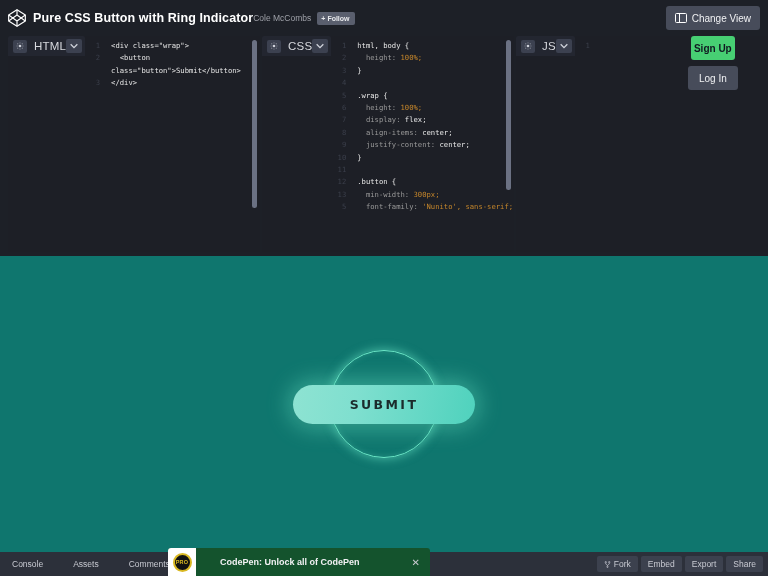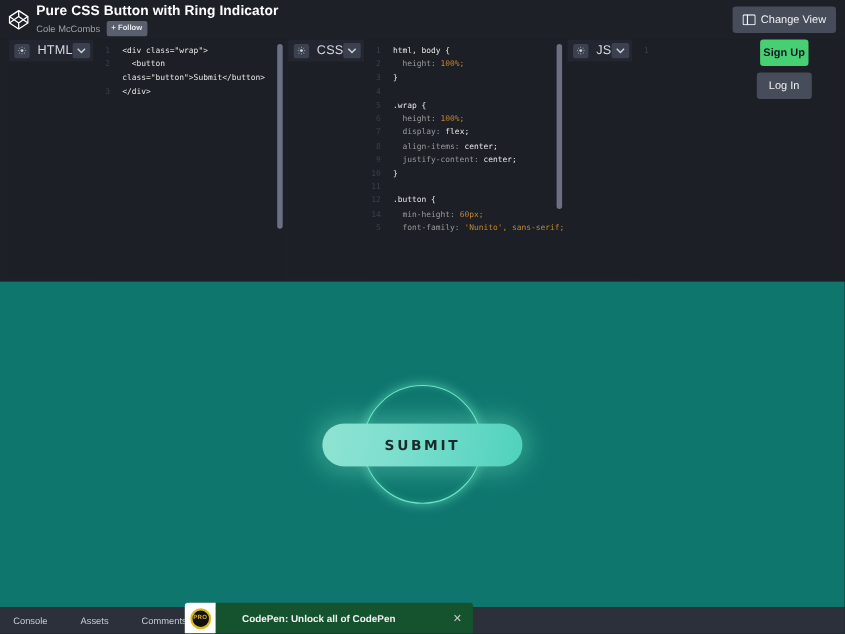--- a/index.html
+++ b/index.html
@@ -10,21 +10,21 @@
     overflow: hidden;
   }
   #app { position: relative; width: 768px; height: 576px; display: flex; flex-direction: column; }
 
   
   .topbar {
     height: 36px; background: #1d2027; display: flex; align-items: center;
     padding: 0 8px 0 4px; flex: 0 0 36px; position: relative; z-index: 5;
   }
   .logo { width: 26px; height: 26px; display: flex; align-items: center; justify-content: center; flex: 0 0 26px; }
-  .pen-meta { display: flex; flex-direction: column; justify-content: center; margin-left: 3px; }
+  .pen-meta { display: flex; flex-direction: row; justify-content: center; margin-left: 3px; }
   .pen-title { color: #fff; font-size: 12.5px; font-weight: bold; line-height: 15px; letter-spacing: .1px; }
   .pen-sub { display: flex; align-items: center; gap: 6px; margin-top: 1px; }
   .pen-author { color: #9ea0a8; font-size: 8.5px; line-height: 11px; }
   .follow-btn {
     background: #5a5f6e; color: #e8e9ec; font-size: 7px; line-height: 9px;
     padding: 2px 5px 2.5px 4px; border-radius: 2px; display: flex; align-items: center; gap: 2px;
     font-weight: bold;
   }
   .topbar-actions { margin-left: auto; display: flex; align-items: center; gap: 6px; flex-direction: column; }
   .tb-btn {
@@ -223,21 +223,21 @@
           <div class="cline"><span class="gutter">3</span><span class="ctext sel">}</span></div>
           <div class="cline"><span class="gutter">4</span><span class="ctext sel"></span></div>
           <div class="cline"><span class="gutter">5</span><span class="ctext sel">.wrap {</span></div>
           <div class="cline"><span class="gutter">6</span><span class="ctext">  <span class="prop">height: </span><span class="num">100%;</span></span></div>
           <div class="cline"><span class="gutter">7</span><span class="ctext">  <span class="prop">display: </span><span class="val">flex;</span></span></div>
           <div class="cline"><span class="gutter">8</span><span class="ctext">  <span class="prop">align-items: </span><span class="val">center;</span></span></div>
           <div class="cline"><span class="gutter">9</span><span class="ctext">  <span class="prop">justify-content: </span><span class="val">center;</span></span></div>
           <div class="cline"><span class="gutter">10</span><span class="ctext sel">}</span></div>
           <div class="cline"><span class="gutter">11</span><span class="ctext sel"></span></div>
           <div class="cline"><span class="gutter">12</span><span class="ctext sel">.button {</span></div>
-          <div class="cline"><span class="gutter">14</span><span class="ctext">  <span class="prop">min-height: </span><span class="num">60px;</span></span></div>
+          <div class="cline"><span class="gutter">13</span><span class="ctext">  <span class="prop">min-width: </span><span class="num">300px;</span></span></div>
           <div class="cline"><span class="gutter">5</span><span class="ctext">  <span class="prop">font-family: </span><span class="num">'Nunito', sans-serif;</span></span></div>
           <div class="pane-scroll">
             <i style="height:150px"></i>
           </div>
       </div>
     </div>
 
     <div class="pane">
       <div class="pane-head">
         <span class="pane-gear">
@@ -267,20 +267,36 @@
       </div>
     </div>
   </div>
 
   <div class="bottombar">
     <div class="bb-btn">Console</div>
     <div class="bb-btn">Assets</div>
     <div class="bb-btn">Comments</div>
     <div class="bb-btn">Shortcuts</div>
 
+    <div class="bb-right">
+      <div class="bb-btn">
+        <span>
+          <svg width="7" height="7" viewBox="0 0 24 24" fill="none" stroke="#c8cad2" stroke-width="2.4">
+              <circle cx="6" cy="4" r="2.4"></circle>
+              <circle cx="18" cy="4" r="2.4"></circle>
+              <circle cx="12" cy="20" r="2.4"></circle>
+              <path d="M6 6.5v3c0 3 6 3 6 6M18 6.5v3c0 3-6 3-6 6"></path>
+            </svg>
+        </span>
+        <span>Fork</span>
+      </div>
+      <div class="bb-btn">Embed</div>
+      <div class="bb-btn">Export</div>
+      <div class="bb-btn">Share</div>
+    </div>
   </div>
 
   <div class="toast">
     <div class="toast-pro">
       <span class="pro-coin">PRO</span>
     </div>
     <div class="toast-text">CodePen: Unlock all of CodePen</div>
     <div class="toast-close">✕</div>
   </div>
 

